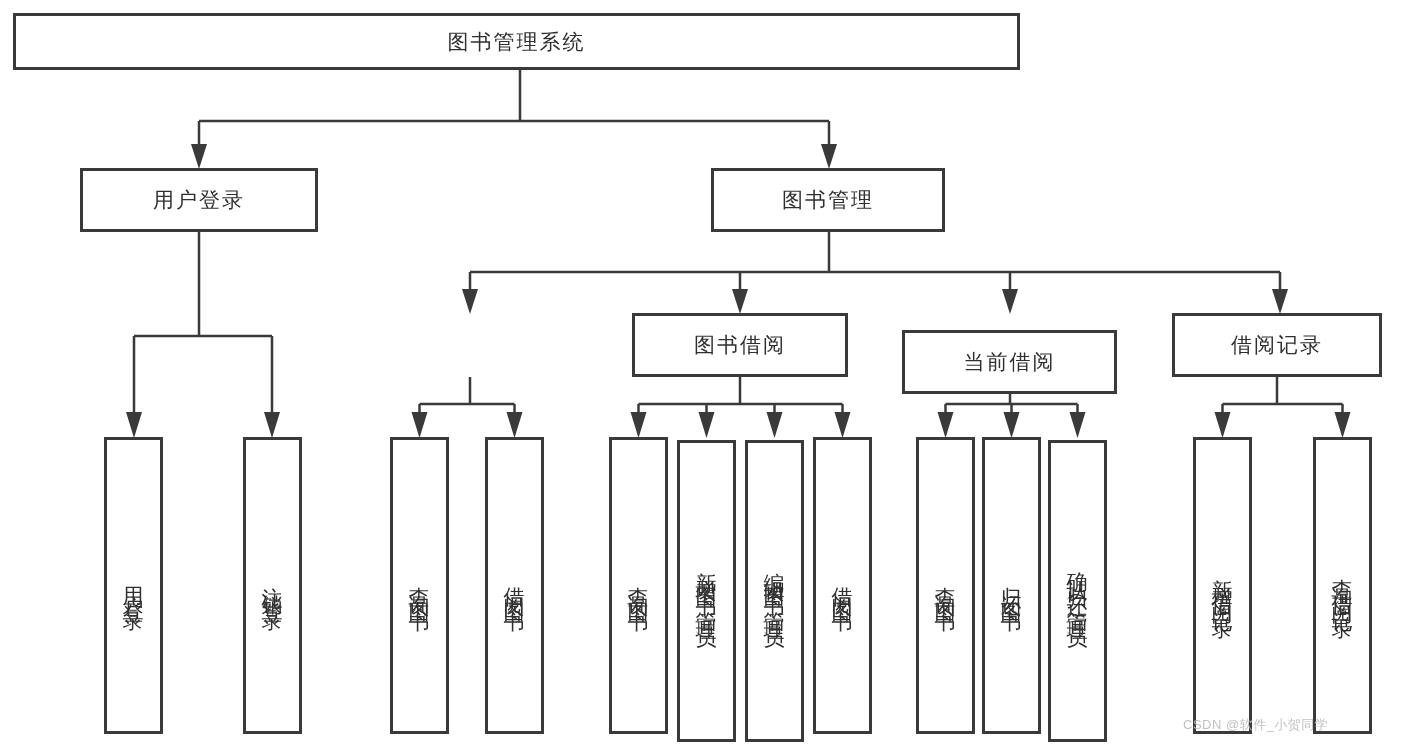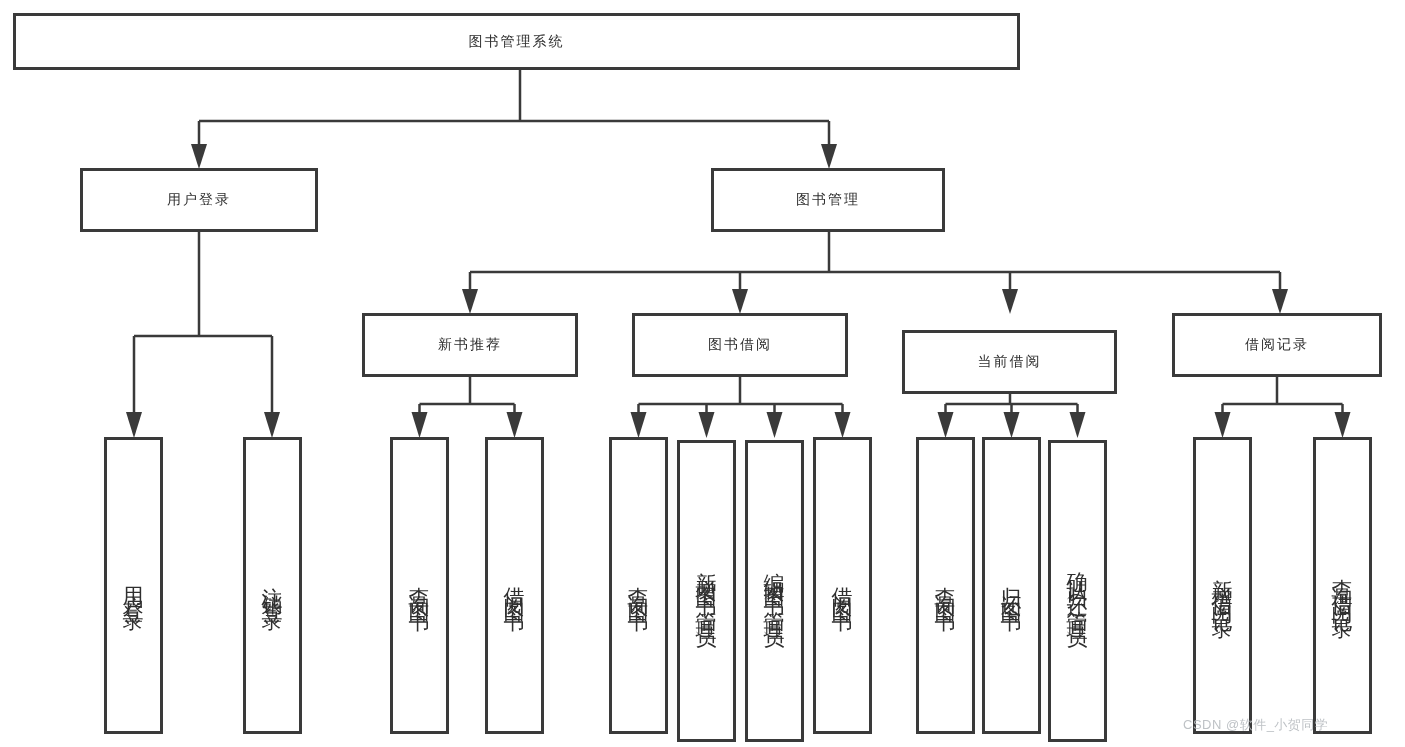--- a/index.html
+++ b/index.html
@@ -21,21 +21,21 @@
   #connectors polygon{fill:var(--line);stroke:none;}
   .box{
     position:absolute;
     box-sizing:border-box;
     border:3px solid var(--line);
     background:#fff;
     color:var(--text);
     display:flex;align-items:center;justify-content:center;
     z-index:2;
   }
-  .box.h{font-size:14px;letter-spacing:2px;}
+  .box.h{font-size:21px;letter-spacing:2px;}
   .box.v{width:59px;top:437px;height:297px;}
   .box.v.tall{top:440px;height:302px;}
   .vt{
     writing-mode:vertical-rl;
     text-orientation:mixed;
     font-size:21px;
     letter-spacing:8px;
     line-height:1.0;
     white-space:nowrap;
   }
@@ -89,21 +89,20 @@
     <path d="M1277 377 V404 M1222.5 404 H1342.5 M1222.5 404 V413 M1342.5 404 V413"></path>
     <polygon points="1214.5,412 1230.5,412 1222.5,438"></polygon>
     <polygon points="1334.5,412 1350.5,412 1342.5,438"></polygon>
   </svg>
 
   <div class="box h" style="left:13px;top:13px;width:1007px;height:57px;">图书管理系统</div>
 
   <div class="box h" style="left:80px;top:168px;width:238px;height:64px;">用户登录</div>
   <div class="box h" style="left:711px;top:168px;width:234px;height:64px;">图书管理</div>
 
-  <div class="box h" style="left:362px;top:313px;width:216px;height:64px;">新书推荐</div>
   <div class="box h" style="left:632px;top:313px;width:216px;height:64px;">图书借阅</div>
   <div class="box h" style="left:902px;top:330px;width:215px;height:64px;">当前借阅</div>
   <div class="box h" style="left:1172px;top:313px;width:210px;height:64px;">借阅记录</div>
 
   <div class="box v" style="left:104px;">
     <span class="vt">用户登录</span>
   </div>
   <div class="box v" style="left:243px;">
     <span class="vt">注销登录</span>
   </div>

